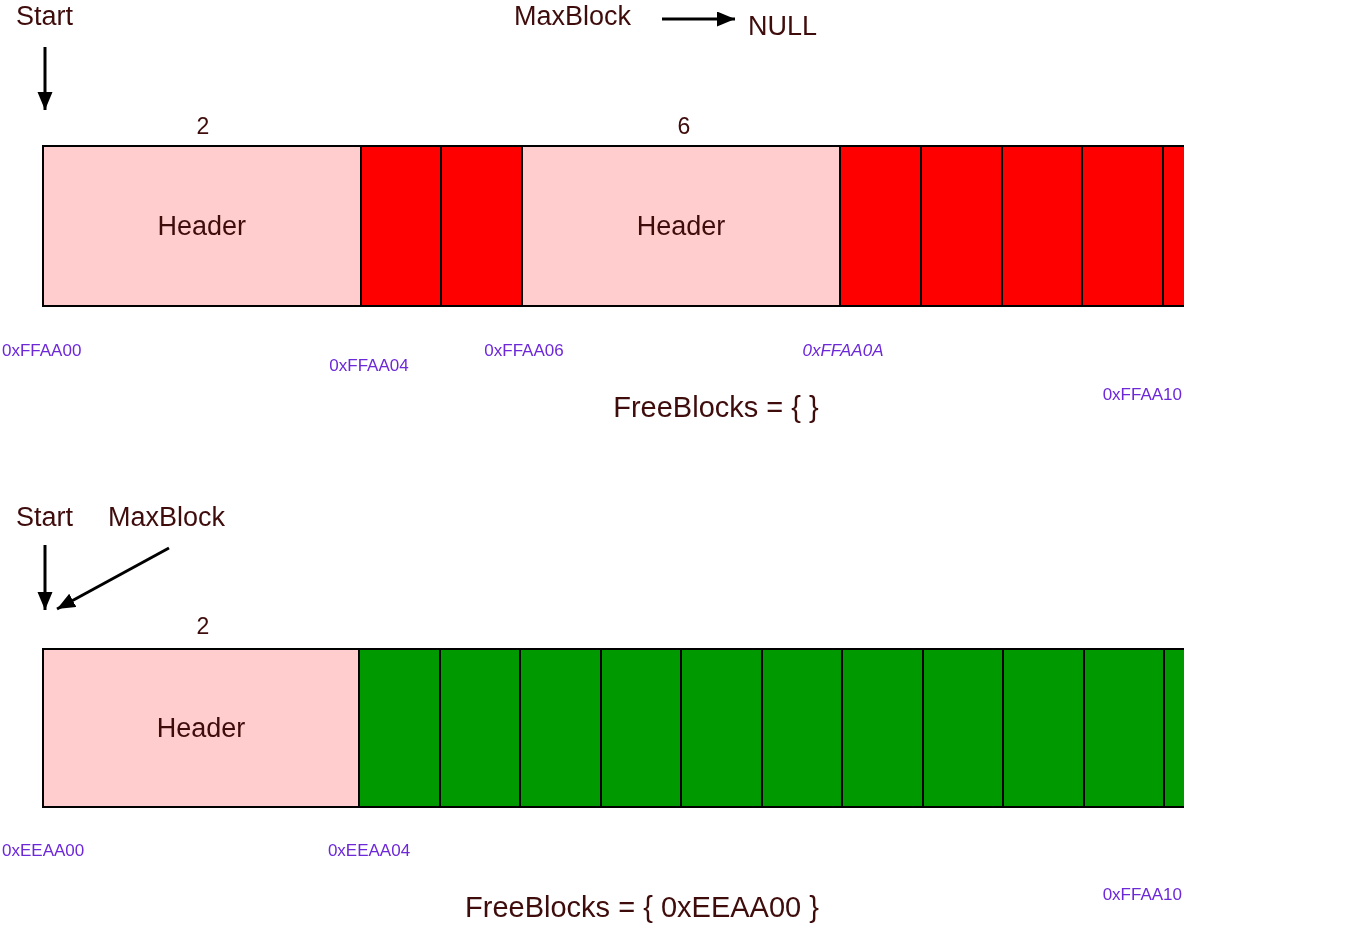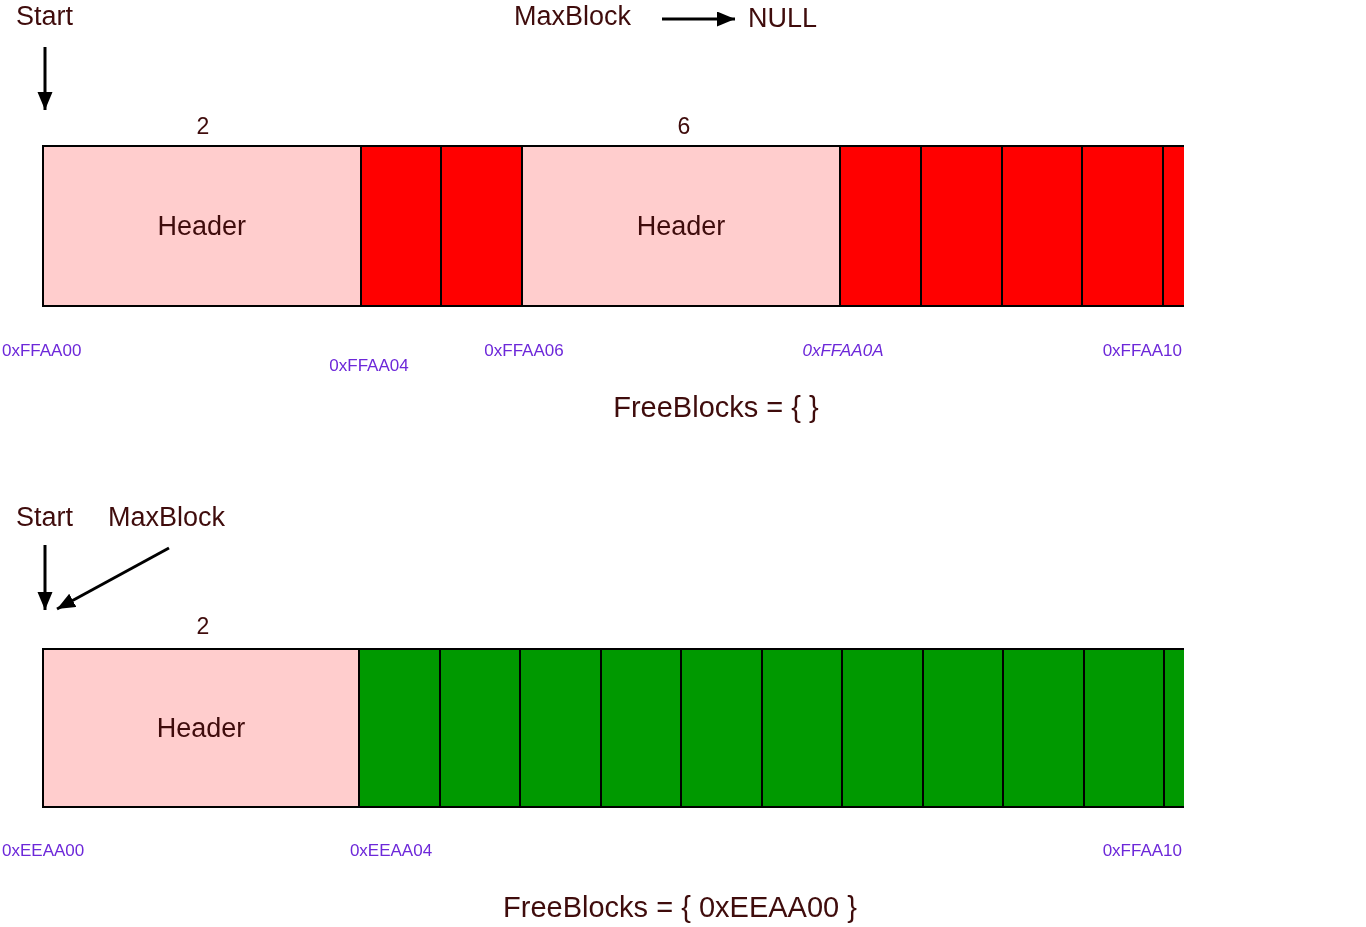--- a/index.html
+++ b/index.html
@@ -33,21 +33,21 @@
   }
 
   
   .addr {
     position: absolute;
     color: #6d28d9;
     font-size: 17px;
     white-space: nowrap;
   }
   .addr.center { transform: translateX(-50%); }
-  .addr.right  { right: 2px; }
+  .addr.right  { right: 2px; margin-top: 44px; }
 
   
   .freeblocks {
     position: absolute;
     color: var(--maroon, #3F0C0C);
     font-size: 29px;
     transform: translateX(-50%);
     white-space: nowrap;
   }
 
@@ -88,21 +88,21 @@
 <body>
 
 <div class="canvas">
 
   <div>
 
     <div class="lbl" style="left:16px; top:2px;">Start</div>
 
     <div class="lbl" style="left:514px; top:2px;">MaxBlock</div>
 
-    <div class="lbl" style="left:748px; top:4px;">NULL</div>
+    <div class="lbl" style="left:748px; top:12px;">NULL</div>
 
     <div class="lbl" style="left:1296px; top:2px;">End</div>
 
     <div class="num" style="left:203px; top:113px;">2</div>
 
     <div class="num" style="left:684px; top:113px;">6</div>
 
     <div class="bar" style="top:145px; height:162px;">
       <div class="header">Header</div>
       <div class="cells-group" style="flex-grow: 2;">
@@ -151,24 +151,24 @@
           <div class="cell green"></div>
           <div class="cell green"></div>
           <div class="cell green"></div>
           <div class="cell green"></div>
           <div class="cell green"></div>
           <div class="cell green"></div>
         </div>
     </div>
 
     <div class="addr" style="left:2px; top:841px;">0xEEAA00</div>
-    <div class="addr center" style="left:369px; top:841px;margin-left:22px;">0xEEAA04</div>
+    <div class="addr center" style="left:369px; top:841px;">0xEEAA04</div>
     <div class="addr right" style="top:841px;">0xFFAA10</div>
 
-    <div class="freeblocks" style="left:680px; top:891px;">FreeBlocks = { 0xEEAA00 }</div>
+    <div class="freeblocks" style="left:642px; top:891px;">FreeBlocks = { 0xEEAA00 }</div>
   </div>
 
   <svg class="overlay" width="1366" height="927">
     <defs>
       <marker id="ah" markerWidth="7" markerHeight="6" refX="6" refY="2.5" orient="auto">
         <path d="M0,0 L6,2.5 L0,5 Z" fill="#000000"></path>
       </marker>
     </defs>
     <line x1="45" y1="47" x2="45" y2="110" stroke="#000000" stroke-width="3" marker-end="url(#ah)"></line>
     <line x1="662" y1="19" x2="735" y2="19" stroke="#000000" stroke-width="3" marker-end="url(#ah)"></line>

